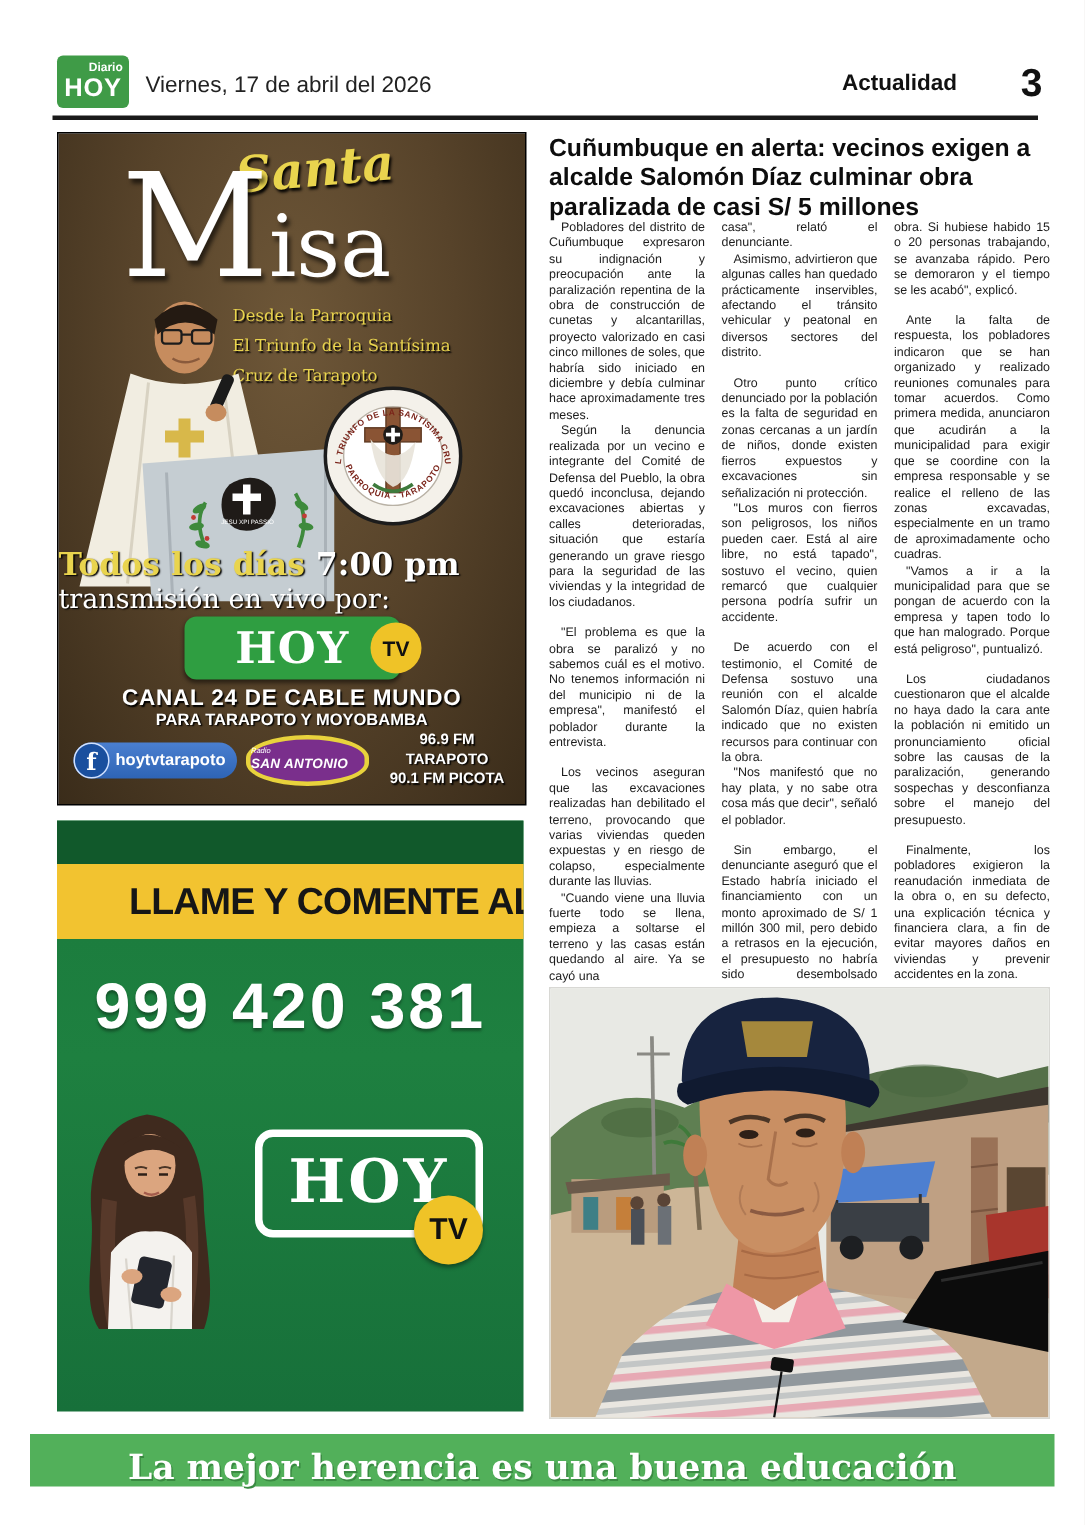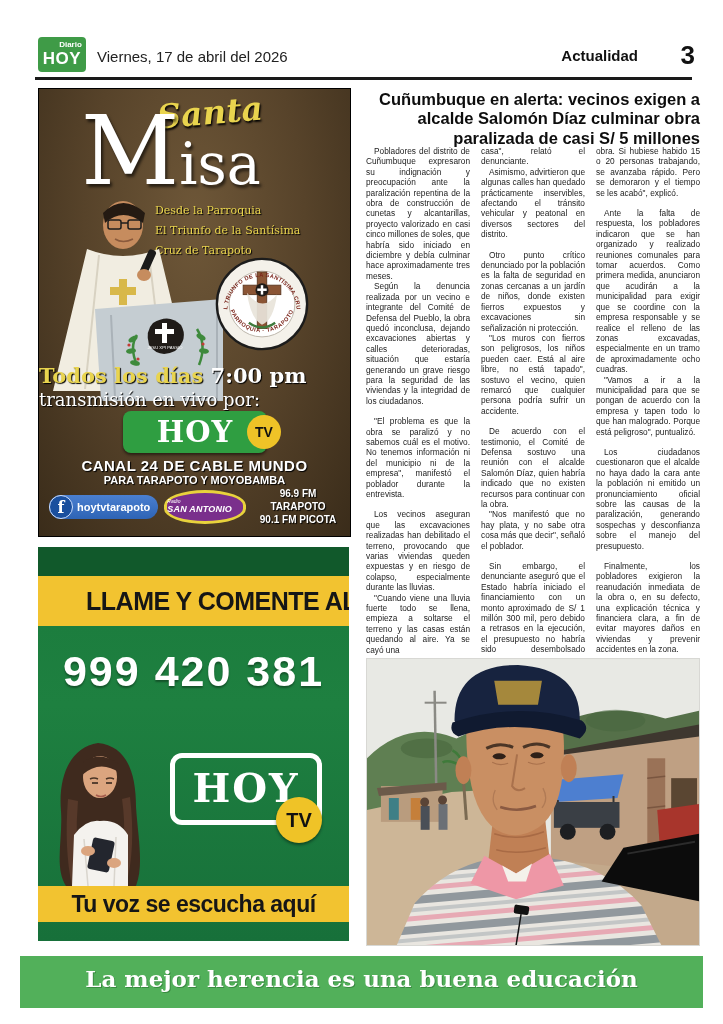--- a/index.html
+++ b/index.html
@@ -65,29 +65,29 @@
   .woman{position:absolute;left:0;top:192px;width:125px;height:147px;}
   .hoyframe{position:absolute;left:132px;top:206px;width:142px;height:62px;border:5px solid #fff;
             border-radius:12px;text-align:center;}
   .hoyframe .word{color:#fff;font-family:"DejaVu Serif",serif;font-weight:bold;font-size:40px;line-height:60px;letter-spacing:2px;}
   .tvdot2{position:absolute;left:238px;top:250px;width:46px;height:46px;border-radius:50%;background:#efc327;
           color:#111;font-weight:bold;font-size:20px;line-height:46px;text-align:center;box-shadow:0 2px 3px rgba(0,0,0,.4);}
   .callad .band2{position:absolute;left:0;top:339px;width:311px;height:36px;background:#f2c330;text-align:center;}
   .callad .band2 span{font-size:23px;font-weight:bold;color:#161616;line-height:36px;letter-spacing:-.5px;}
   
   .article{position:absolute;left:366px;top:90px;width:334px;}
-  .headline{width:334px;text-align:right;font-size:16.5px;font-weight:bold;line-height:1.17;color:#0d0d0d;}
+  .headline{width:334px;text-align:left;font-size:16.5px;font-weight:bold;line-height:1.17;color:#0d0d0d;}
   .cols{position:absolute;left:0;top:56px;width:334px;height:510px;display:flex;gap:11px;overflow:hidden;}
   .col{flex:1;min-width:0;}
   .col p{margin:0;font-size:8.3px;line-height:10.4px;text-align:justify;text-indent:8px;color:#1c1c1c;}
   .col p.cont{text-indent:0;}
   .col p.gap{margin-top:10px;}
   .photo{position:absolute;left:0;top:568px;width:334px;height:288px;border:1px solid #d8d8d4;box-sizing:border-box;}
   
-  .footerband{position:absolute;left:20px;top:956px;width:683px;height:52px;background:#52b05a;
+  .footerband{position:absolute;left:20px;top:956px;width:683px;height:35px;background:#52b05a;
               text-align:center;}
   .footerband span{font-family:"DejaVu Serif",serif;font-weight:bold;font-size:23px;color:#fff;
                    line-height:45px;text-shadow:1px 1px 0 #3a8a42;}
 </style>
 </head>
 <body>
 
 <div class="page">
 
   <div class="hdr-logo">
@@ -210,21 +210,20 @@
       <rect x="52" y="100" width="22" height="32" rx="3" fill="#23262e" transform="rotate(12 63 116)"></rect>
       <ellipse cx="50" cy="112" rx="7" ry="5" fill="#dba57f"></ellipse>
       <ellipse cx="76" cy="124" rx="7" ry="5" fill="#dba57f"></ellipse>
     </svg>
 
     <div class="hoyframe">
       <span class="word">HOY</span>
     </div>
     <div class="tvdot2">TV</div>
 
-    <div class="band2"><span>Tu voz se escucha aquí</span></div>
   </div>
 
   <div class="article">
     <div class="headline">Cuñumbuque en alerta: vecinos exigen a alcalde Salomón Díaz culminar obra paralizada de casi S/ 5 millones</div>
 
     <div class="cols">
       <div class="col">
         <p>Pobladores del distrito de Cuñumbuque expresaron su indignación y preocupación ante la paralización repentina de la obra de construcción de cunetas y alcantarillas, proyecto valorizado en casi cinco millones de soles, que habría sido iniciado en diciembre y debía culminar hace aproximadamente tres meses.</p>
         <p>Según la denuncia realizada por un vecino e integrante del Comité de Defensa del Pueblo, la obra quedó inconclusa, dejando excavaciones abiertas y calles deterioradas, situación que estaría generando un grave riesgo para la seguridad de las viviendas y la integridad de los ciudadanos.</p>
         <p class="gap">"El problema es que la obra se paralizó y no sabemos cuál es el motivo. No tenemos información ni del municipio ni de la empresa", manifestó el poblador durante la entrevista.</p>

